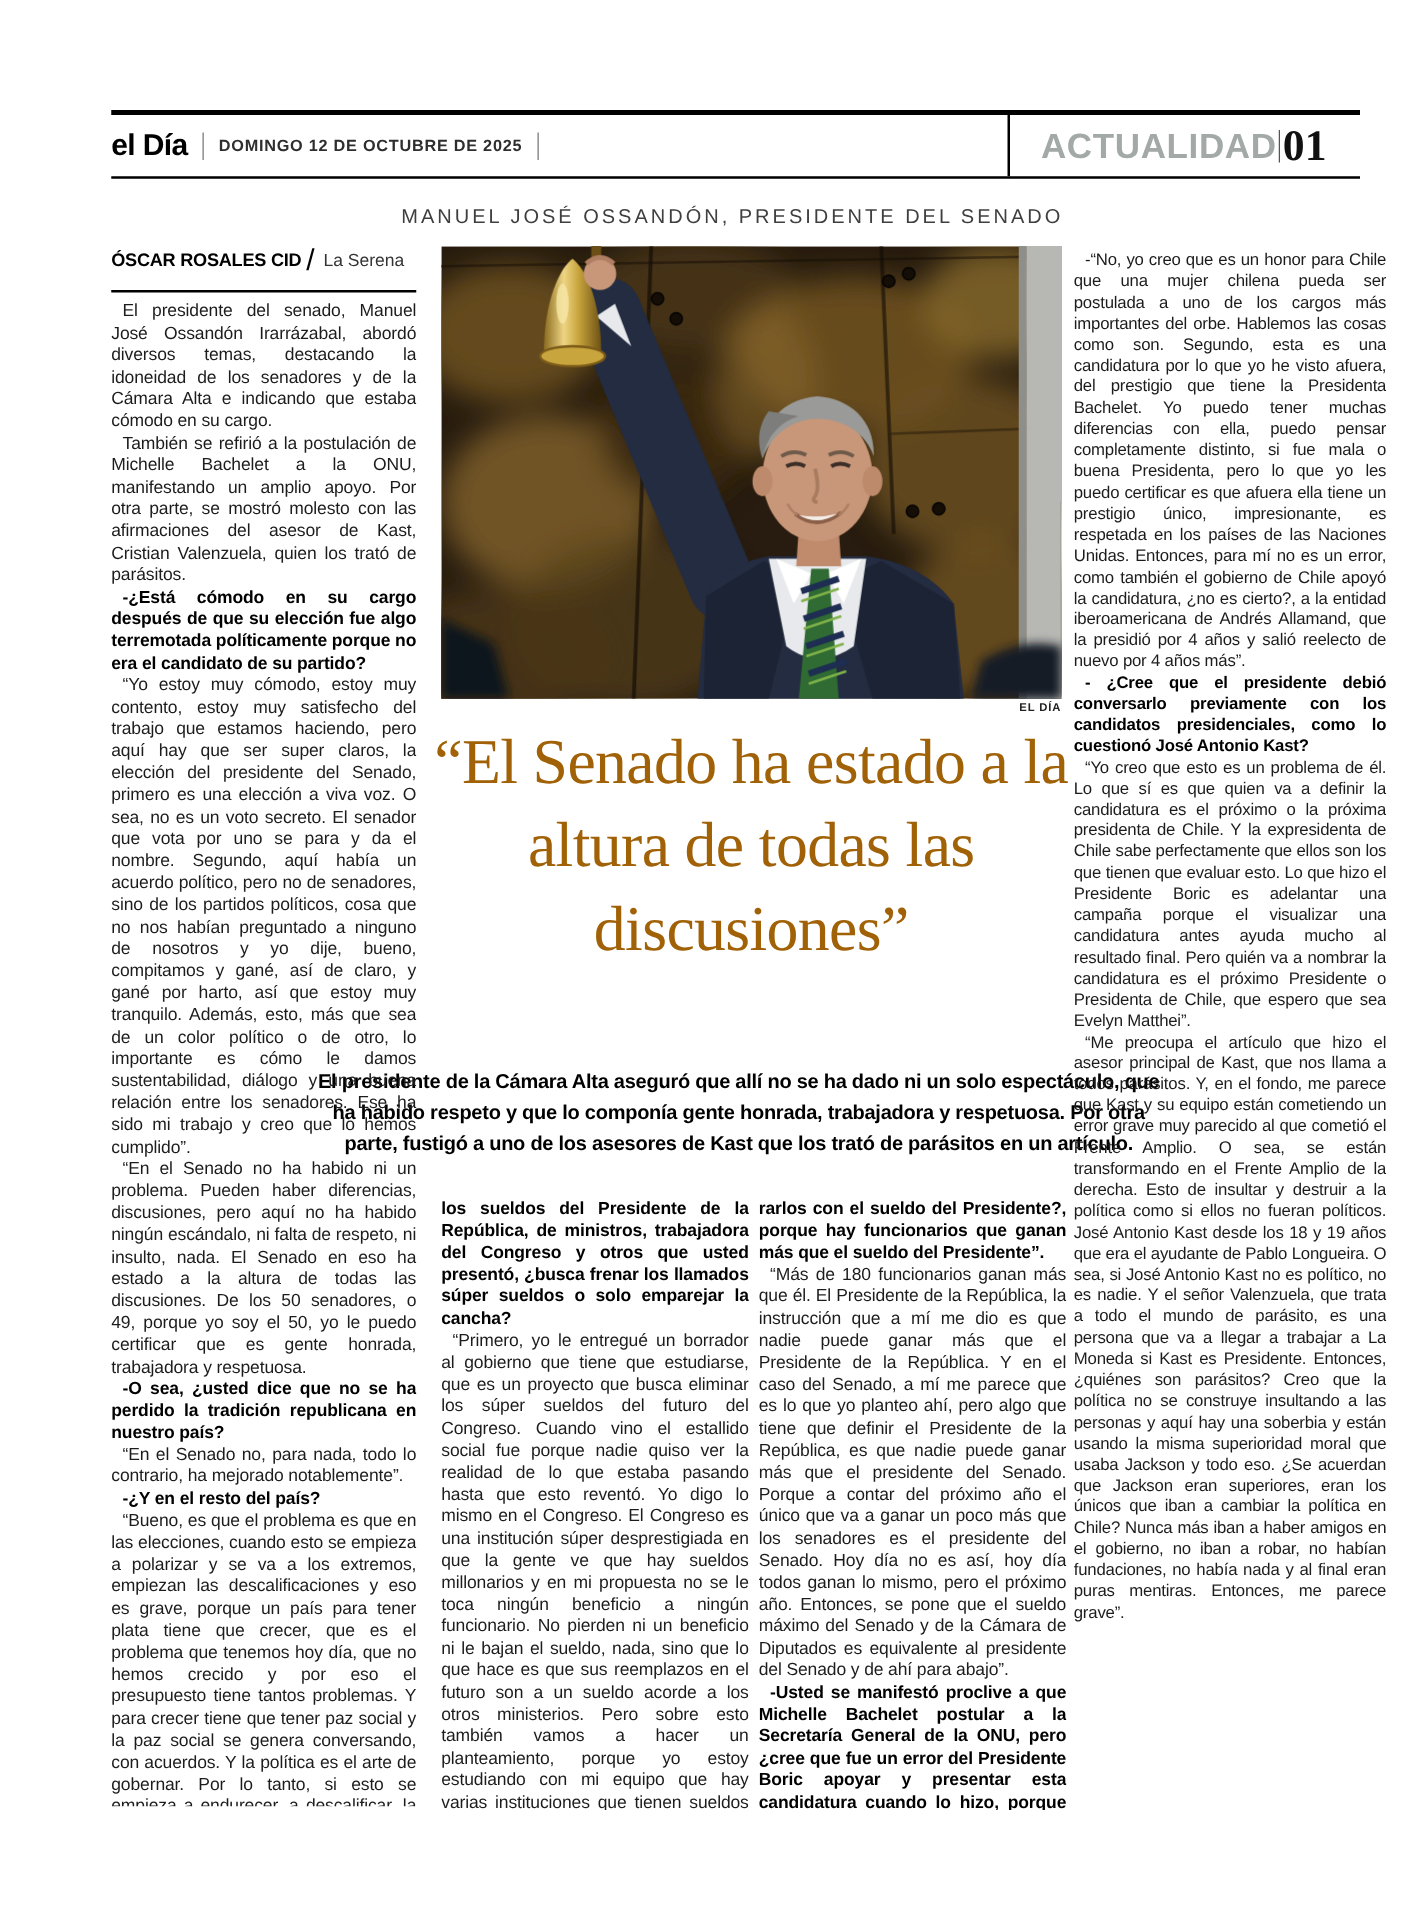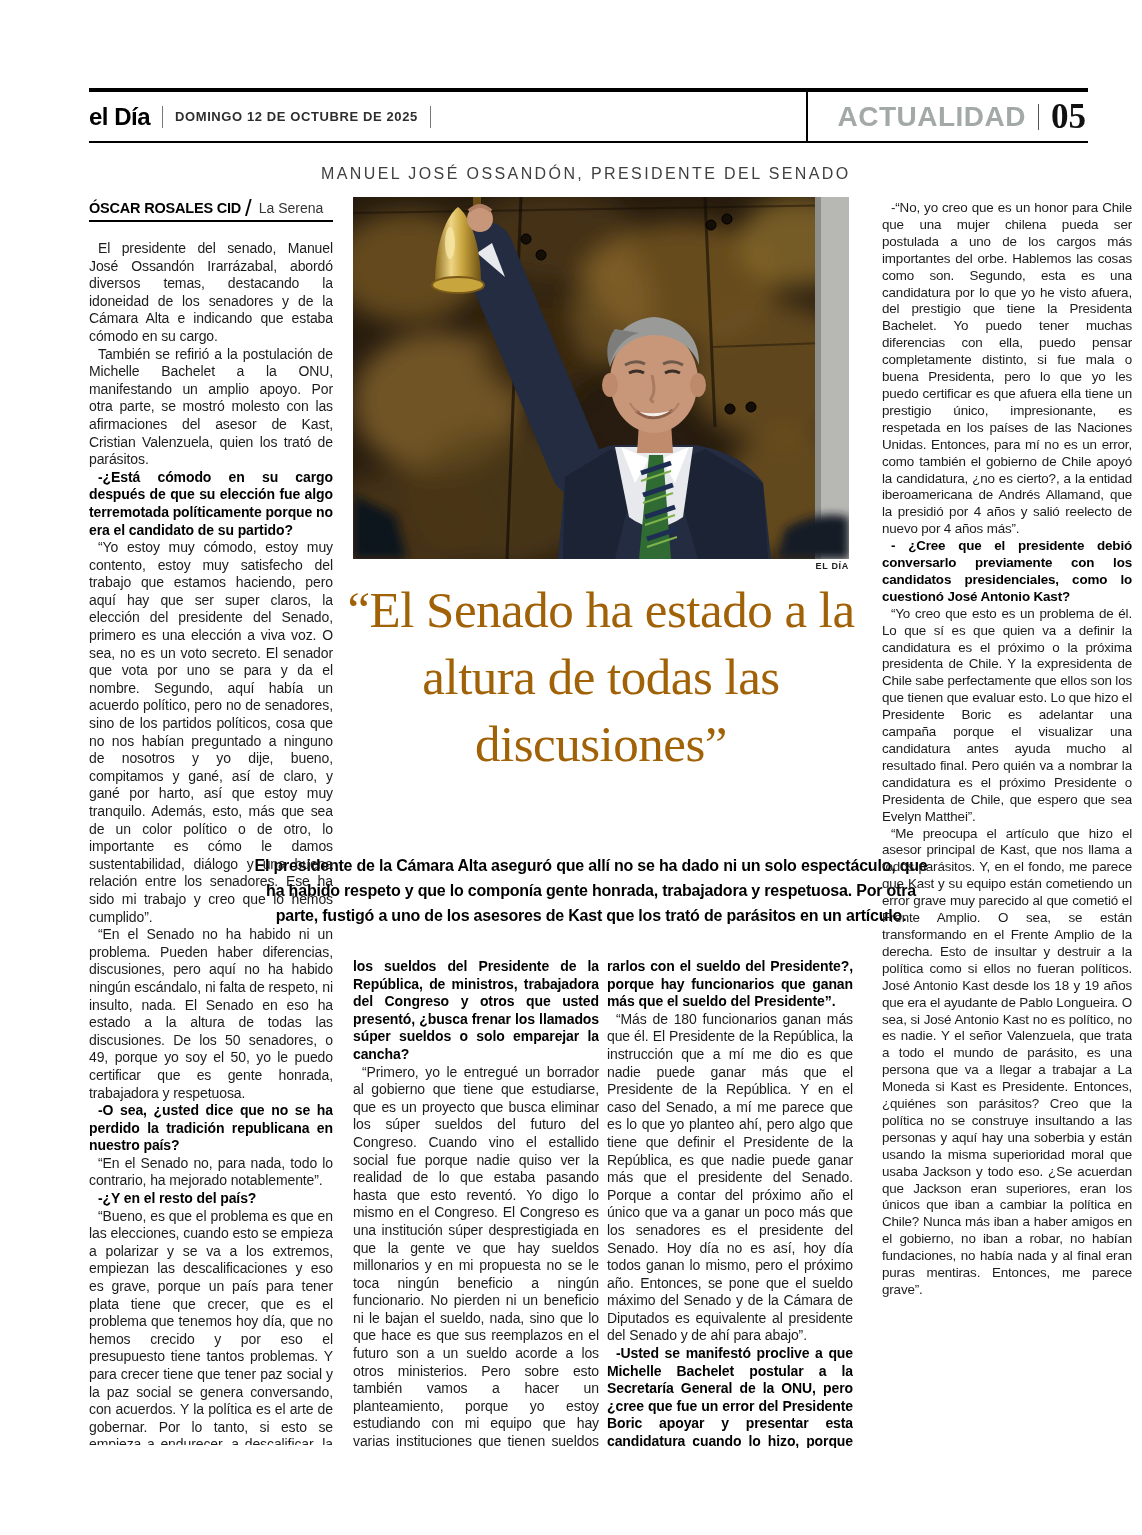--- a/index.html
+++ b/index.html
@@ -8,29 +8,29 @@
 
   
   .masthead{position:absolute;left:68px;top:88px;width:999px;height:49px;
             border-top:4px solid #000;border-bottom:2px solid #000;}
   .mast-left{position:absolute;left:0;top:0;bottom:0;display:flex;align-items:center;gap:12px;}
   .logo{font-size:24px;font-weight:800;letter-spacing:-0.5px;color:#000;}
   .vbar{display:inline-block;width:1px;height:22px;background:#777;}
   .date{font-size:13px;font-weight:600;letter-spacing:0.6px;color:#2e2e2e;}
   .mast-divider{position:absolute;left:717px;top:-4px;bottom:0;width:2px;background:#000;}
   .mast-right{position:absolute;left:719px;right:0;top:0;bottom:0;display:flex;
-              align-items:center;justify-content:flex-end;gap:12px;padding-right:2px;}
+              align-items:center;justify-content:center;gap:2px;padding-right:2px;}
   .section{font-size:28px;font-weight:800;letter-spacing:0.5px;color:#a3a9a7;}
   .pagenum{font-family:"Liberation Serif",serif;font-size:35px;font-weight:700;color:#111;}
   .thinbar{display:inline-block;width:1px;height:26px;background:#555;}
 
   
   .kicker{position:absolute;left:300px;top:165px;width:560px;
           font-size:16px;letter-spacing:2.4px;color:#3f3f3f;}
-  .byline{position:absolute;left:68px;top:200px;width:244px;padding-bottom:4px;
+  .byline{position:absolute;left:68px;top:200px;width:244px;padding-bottom:15px;
           border-bottom:2px solid #000;display:flex;align-items:baseline;}
   .byline .author{font-size:14.5px;font-weight:800;color:#000;letter-spacing:-0.2px;}
   .byline .slash{font-size:24px;font-weight:300;color:#000;margin:0 7px 0 4px;
                  position:relative;top:3px;line-height:10px;}
   .byline .place{font-size:14px;color:#333;}
 
   
   .photo{position:absolute;left:332px;top:197px;width:496px;height:362px;overflow:hidden;}
   .photo svg{display:block;width:100%;height:100%;}
   .credit{position:absolute;left:332px;top:561px;width:496px;text-align:right;
@@ -41,21 +41,21 @@
             font-family:"Liberation Serif","DejaVu Serif",serif;font-weight:400;
             font-size:51px;line-height:67px;color:#a16207;letter-spacing:-0.5px;}
   .deck{position:absolute;left:232px;top:853px;width:676px;text-align:center;
         font-size:16px;font-weight:700;line-height:25px;letter-spacing:-0.2px;color:#000;}
 
   
   .col{position:absolute;overflow:hidden;}
   .col1{left:68px;top:240px;width:244px;height:1205px;}
   .col2{left:332px;top:958px;width:246px;height:490px;}
   .col3{left:586px;top:958px;width:246px;height:490px;}
-  .col4{left:861px;top:200px;width:250px;height:1248px;}
+  .col4{left:838px;top:200px;width:250px;height:1248px;}
   .para{margin:0;text-align:justify;font-size:14px;line-height:17.6px;
         letter-spacing:-0.1px;text-indent:9px;hyphens:auto;-webkit-hyphens:auto;}
   .col4 .para{font-size:13.4px;line-height:16.9px;letter-spacing:-0.15px;}
   .q{font-weight:700;color:#000;}
   .cont{text-indent:0;}
   .wrap-right{padding-right:72px;}
   .wrap-left{padding-left:72px;}
 </style>
 </head>
 <body>
@@ -66,21 +66,21 @@
     <div class="mast-left">
       <span class="logo">el Día</span>
       <span class="vbar"></span>
       <span class="date">DOMINGO 12 DE OCTUBRE DE 2025</span>
       <span class="vbar"></span>
     </div>
     <div class="mast-divider"></div>
     <div class="mast-right">
       <span class="section">ACTUALIDAD</span>
       <span class="thinbar"></span>
-      <span class="pagenum">05</span>
+      <span class="pagenum">01</span>
     </div>
   </div>
 
   <div class="kicker">MANUEL JOSÉ OSSANDÓN, PRESIDENTE DEL SENADO</div>
 
   <div class="byline">
     <span class="author">ÓSCAR ROSALES CID</span>
     <span class="slash">/</span>
     <span class="place">La Serena</span>
   </div>

